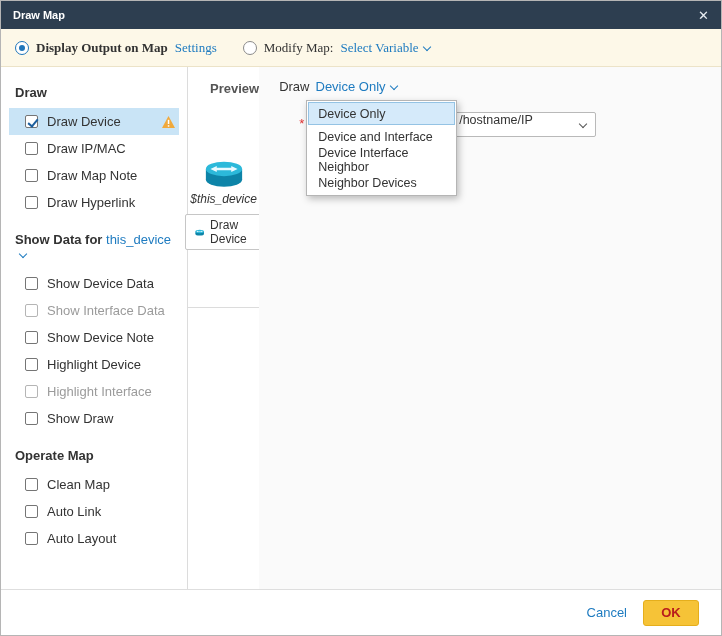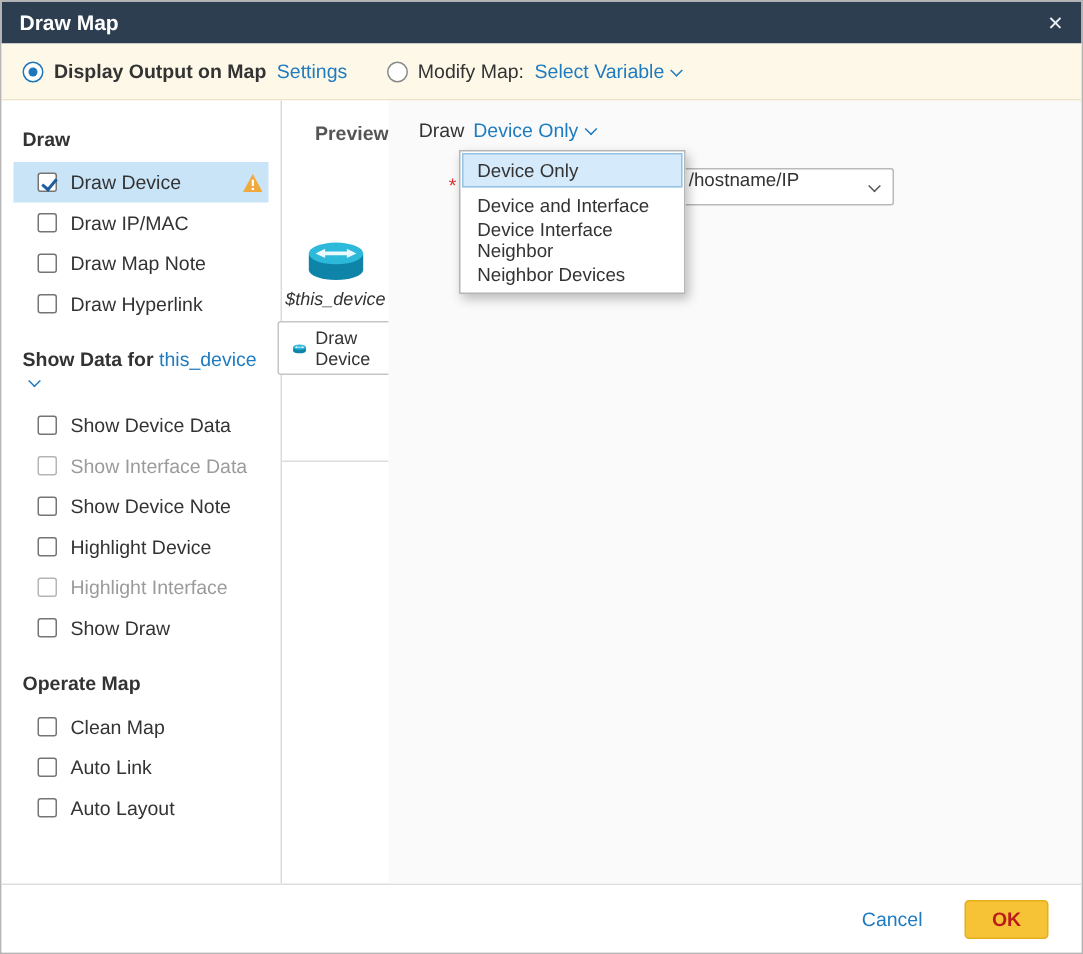--- a/index.html
+++ b/index.html
@@ -1,25 +1,25 @@
 <!DOCTYPE html>
 <html><head>
 <meta charset="utf-8">
 <style>
   *{box-sizing:border-box;margin:0;padding:0;}
   html,body{width:722px;height:636px;}
   body{font-family:"Liberation Sans","DejaVu Sans",sans-serif;font-size:13px;color:#333;background:#fff;}
   .dialog{width:722px;height:636px;border:1px solid #b5b5b5;background:#fff;display:flex;flex-direction:column;overflow:hidden;}
 
   .titlebar{height:28px;background:#2d3e50;color:#fff;display:flex;align-items:center;padding:0 12px;flex:none;}
-  .titlebar .title{font-weight:bold;font-size:14px;}
+  .titlebar .title{font-weight:bold;font-size:11px;}
   .close{margin-left:auto;color:#e9eef3;font-size:13px;cursor:pointer;line-height:1;}
 
   .modebar{height:38px;background:#fdf8e8;border-bottom:1px solid #ece3c8;display:flex;align-items:center;padding:0 14px;flex:none;}
-  .mode-group{display:flex;align-items:center;gap:7px;}
+  .mode-group{display:flex;align-items:center;gap:7px;font-family:Liberation Serif, serif;}
   .mode-label-strong{font-weight:600;color:#333;}
   .mode-label{color:#333;}
   .link{color:#1e7bc0;cursor:pointer;}
   .chev{display:inline-block;width:6px;height:6px;border-right:1.5px solid currentColor;border-bottom:1.5px solid currentColor;transform:rotate(45deg);margin-left:5px;margin-bottom:2px;}
 
   .radio{width:14px;height:14px;border-radius:50%;border:1px solid #8a8a8a;background:#fff;position:relative;flex:none;cursor:pointer;}
   .radio.on{border-color:#2076ba;}
   .radio.on::after{content:"";position:absolute;left:3px;top:3px;width:6px;height:6px;border-radius:50%;background:#2076ba;}
 
   .content{flex:1;display:flex;min-height:0;}
@@ -43,21 +43,21 @@
   .lower{flex:1;background:#fafafa;position:relative;padding:12px 0 0 20px;}
   .draw-row{display:flex;align-items:center;gap:6px;}
   .select-box{position:absolute;left:92px;top:45px;width:245px;height:25px;border:1px solid #b9b9b9;background:#fff;border-radius:2px;display:flex;align-items:flex-start;cursor:pointer;}
   .select-value{padding-left:107px;font-size:12.5px;color:#333;white-space:nowrap;}
   .select-chev{position:absolute;right:9px;top:8px;width:6px;height:6px;border-right:1.5px solid #555;border-bottom:1.5px solid #555;transform:rotate(45deg);}
   .req{position:absolute;left:40px;top:49px;color:#e03131;}
   .dropdown{position:absolute;left:47px;top:33px;width:151px;background:#fff;border:1px solid #b5b5b5;box-shadow:2px 3px 7px rgba(0,0,0,.25);z-index:5;padding:1px;}
   .dd-item{height:23px;display:flex;align-items:center;padding:0 9px;font-size:12.5px;cursor:pointer;border:1px solid transparent;color:#333;}
   .dd-item.active{background:#d5eafa;border-color:#94c3e4;}
 
-  .footer{height:46px;border-top:1px solid #dedede;display:flex;align-items:center;justify-content:flex-end;padding-right:22px;gap:28px;flex:none;background:#fff;}
+  .footer{height:46px;border-top:1px solid #dedede;display:flex;align-items:center;justify-content:flex-end;padding-right:22px;gap:16px;flex:none;background:#fff;}
   .cancel-link{color:#1e7bc0;cursor:pointer;}
   .ok-btn{width:56px;height:26px;background:#f6c337;border:1px solid #e5ae1c;border-radius:3px;font-weight:600;color:#b91c1c;display:flex;align-items:center;justify-content:center;cursor:pointer;}
 </style>
 </head>
 <body>
 
 <div class="dialog">
 
   <div class="titlebar">
     <span class="title">Draw Map</span>

